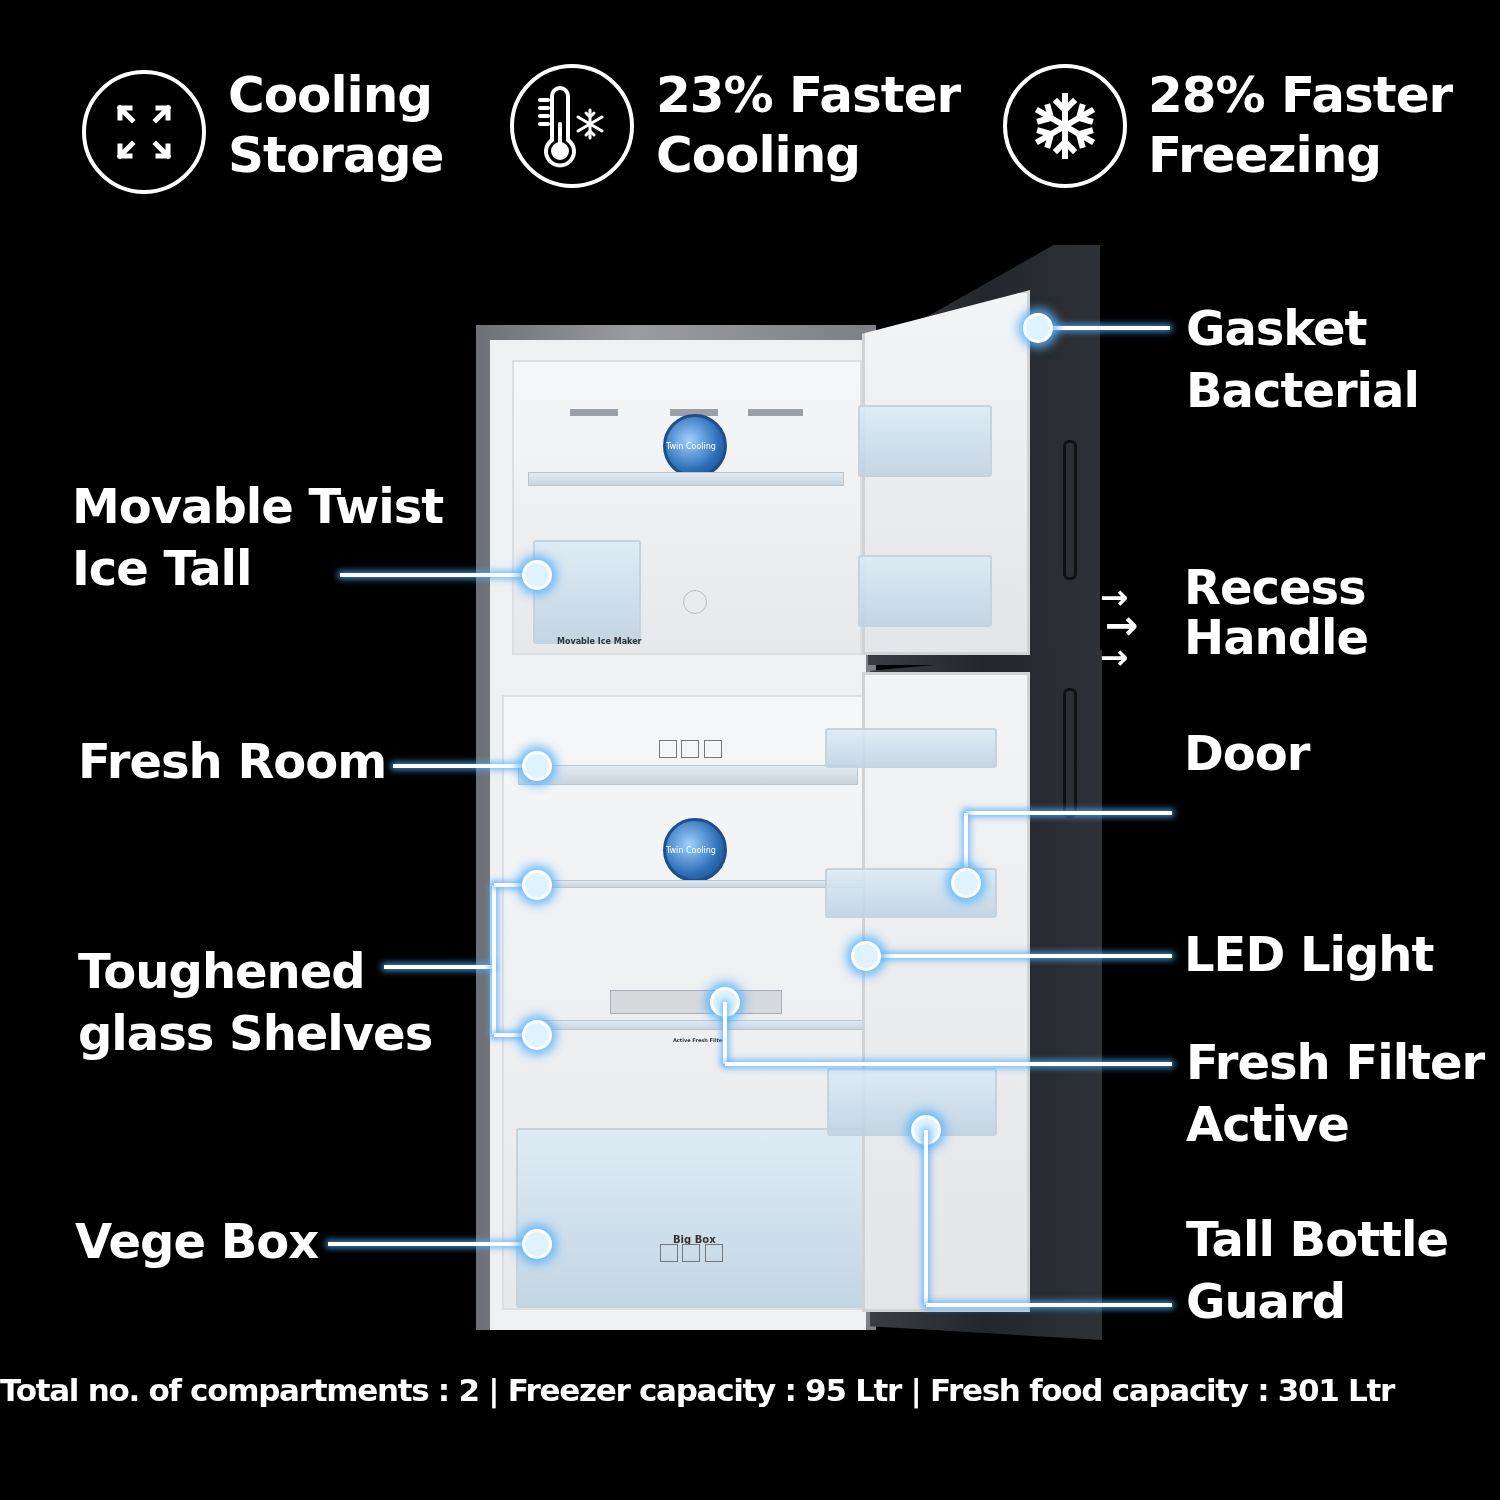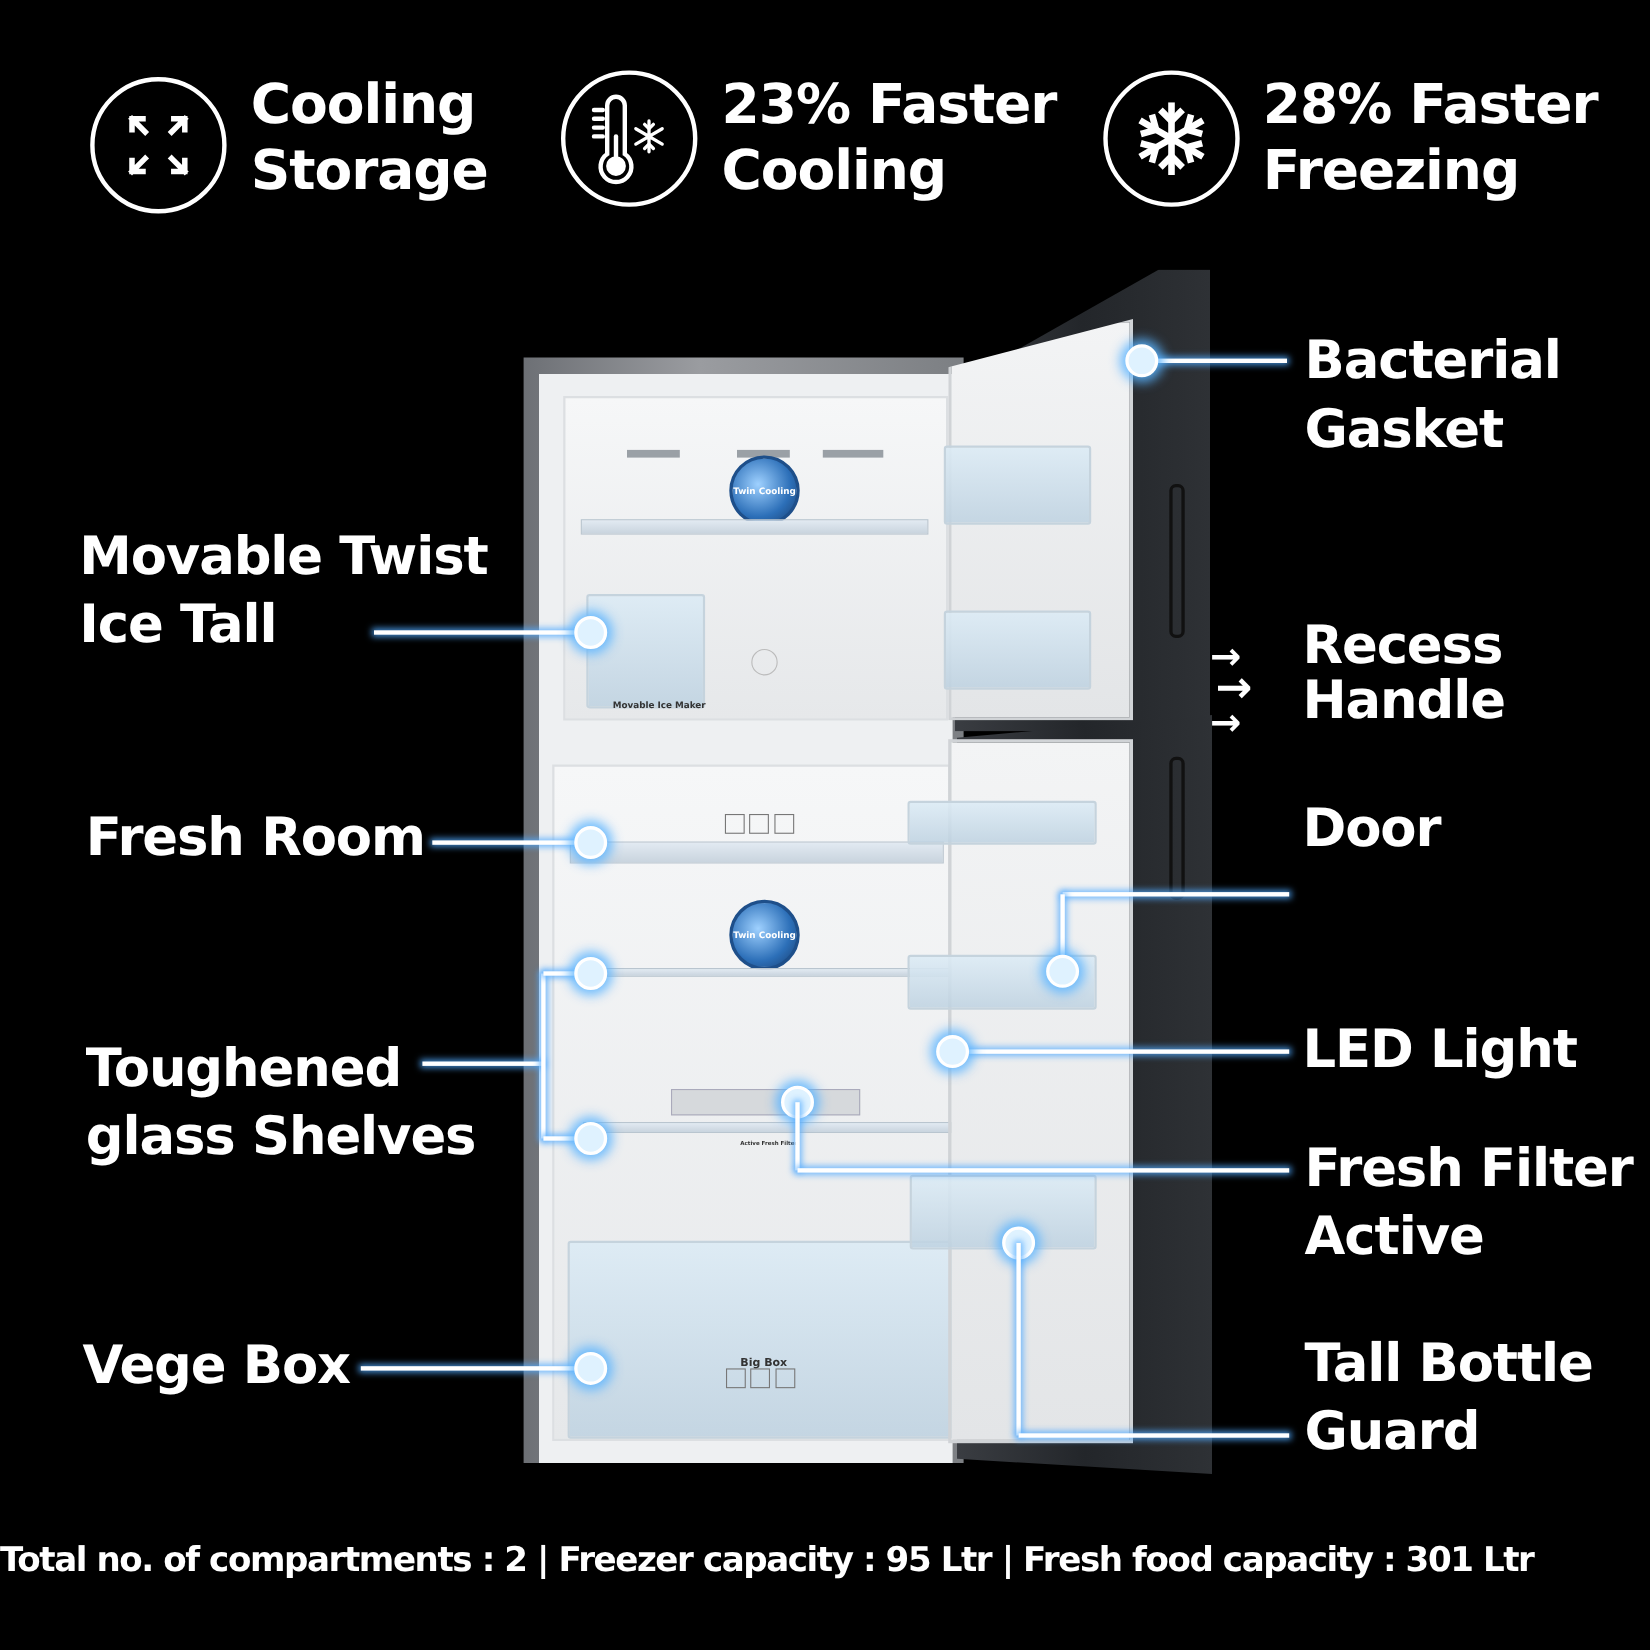--- a/index.html
+++ b/index.html
@@ -1,32 +1,32 @@
 <!DOCTYPE html>
 <html><head>
 <meta charset="utf-8">
 <style>
   html,body{margin:0;padding:0;background:#000;}
   body{width:1500px;height:1500px;position:relative;overflow:hidden;font-family:"DejaVu Sans","Liberation Sans",sans-serif;color:#fff;}
   .abs{position:absolute;}
   .feat-circle{position:absolute;width:124px;height:124px;border:4px solid #fff;border-radius:50%;box-sizing:border-box;display:flex;align-items:center;justify-content:center;}
   .feat-text{position:absolute;font-weight:bold;font-size:50px;line-height:60px;letter-spacing:-1px;white-space:nowrap;}
   .label{position:absolute;font-weight:bold;font-size:48px;line-height:62px;letter-spacing:-1px;white-space:nowrap;}
-  .footer{position:absolute;left:0;top:1400px;width:1216px;text-align:right;font-weight:bold;font-size:31px;letter-spacing:-1.3px;white-space:nowrap;}
+  .footer{position:absolute;left:0;top:1372px;width:1216px;text-align:right;font-weight:bold;font-size:31px;letter-spacing:-1.3px;white-space:nowrap;}
   
   .cab{position:absolute;left:476px;top:325px;width:400px;height:1005px;background:linear-gradient(90deg,#6d7075,#9a9ca0 40%,#7c7f83);}
   .inner{position:absolute;background:#eef0f2;}
   .liner{position:absolute;background:linear-gradient(180deg,#f6f7f8,#e6e8ea);border:2px solid #dcdfe2;box-sizing:border-box;}
   .shelf{position:absolute;height:14px;background:linear-gradient(180deg,#e2eaf2,#c9d4de);border:1px solid #b9c5cf;box-sizing:border-box;}
   .vent{position:absolute;height:7px;background:#9aa0a6;}
   .door{position:absolute;background:linear-gradient(90deg,#3a3d42,#23262a 50%,#2e3135);}
   .door-in{position:absolute;background:linear-gradient(180deg,#f3f4f5,#e3e5e7);border:3px solid #d0d3d6;box-sizing:border-box;}
   .bin{position:absolute;background:linear-gradient(180deg,rgba(220,235,245,.9),rgba(190,210,225,.85));border:2px solid #c5d3dd;box-sizing:border-box;border-radius:3px;}
   .handle{position:absolute;width:14px;border:3px solid #111;border-radius:6px;box-sizing:border-box;}
-  .badge{position:absolute;width:64px;height:64px;border-radius:50%;background:radial-gradient(circle at 40% 40%,#9fd1ff,#2c6fb8 60%,#183d6e);border:3px solid #1e4f8a;box-sizing:border-box;display:flex;align-items:center;justify-content:center;font-size:8px;color:#fff;font-weight:bold;}
+  .badge{position:absolute;width:64px;height:64px;border-radius:50%;background:radial-gradient(circle at 40% 40%,#9fd1ff,#2c6fb8 60%,#183d6e);border:3px solid #1e4f8a;box-sizing:border-box;display:flex;align-items:center;font-size:8px;color:#fff;font-weight:normal;}
   .dot{position:absolute;width:30px;height:30px;margin:-15px 0 0 -15px;border-radius:50%;background:#dff2ff;border:3px solid #fff;box-sizing:border-box;box-shadow:0 0 10px 5px rgba(90,180,255,.85);}
   .line{position:absolute;background:#fff;box-shadow:0 0 6px 2px rgba(80,170,255,.8);}
   .hline{height:4px;margin-top:-2px;}
   .vline{width:4px;margin-left:-2px;}
   .tiny{position:absolute;font-size:8px;color:#333;font-weight:bold;white-space:nowrap;margin-top:40px;}
   .icon-box{position:absolute;width:18px;height:18px;border:1px solid #777;box-sizing:border-box;}
   .arrow{position:absolute;font-size:34px;font-weight:bold;color:#fff;line-height:34px;}
 </style>
 </head>
 <body>
@@ -177,22 +177,22 @@
 </div>
 <div class="label" style="left:78px;top:940px;">
   <div>Toughened</div>
   <div>glass Shelves</div>
 </div>
 <div class="label" style="left:75px;top:1210px;">
   <div>Vege Box</div>
 </div>
 
 <div class="label" style="left:1186px;top:297px;">
+  <div>Gasket</div>
   <div>Bacterial</div>
-  <div>Gasket</div>
 </div>
 <div class="label" style="left:1184px;top:562px;line-height:50px;">
   <div>Recess</div>
   <div>Handle</div>
 </div>
 <div class="label" style="left:1184px;top:722px;">
   <div>Door</div>
 </div>
 <div class="label" style="left:1184px;top:923px;">
   <div>LED Light</div>

